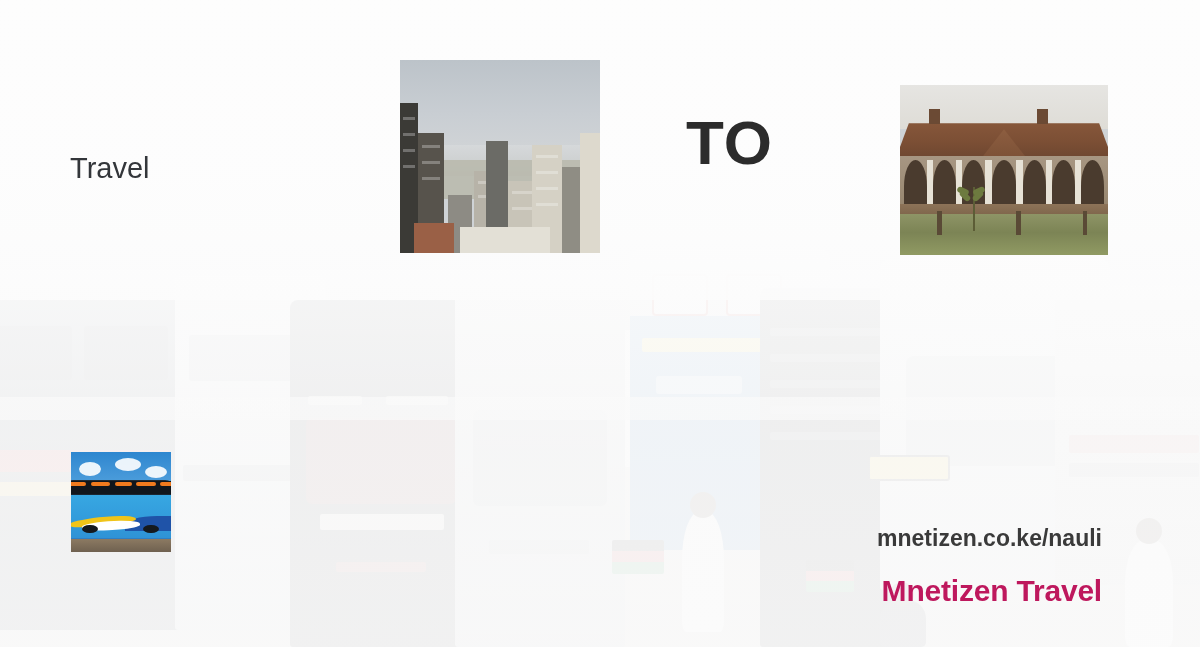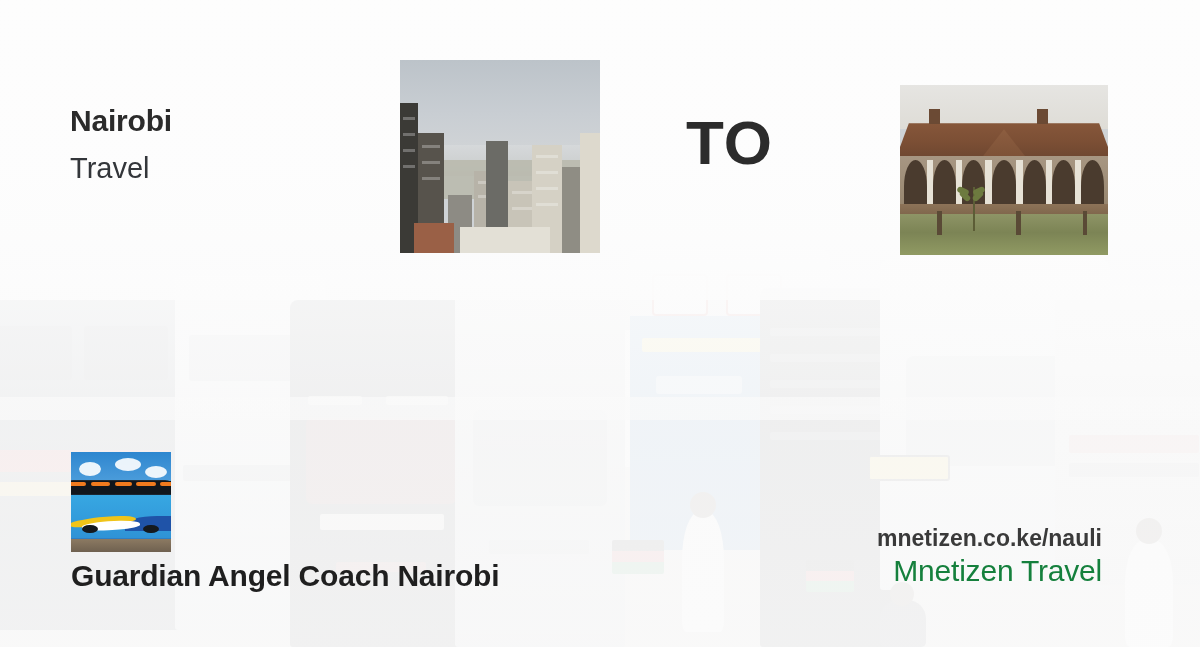--- a/index.html
+++ b/index.html
@@ -366,25 +366,25 @@
     text-align: right;
   }
   .site-url {
     font-size: 23px;
     font-weight: bold;
     color: #3a3a3a;
     line-height: 1.25;
   }
   .site-name {
     font-size: 30px;
-    font-weight: normal;
-    color: #15803d;
+    font-weight: bold;
+    color: #be185d;
     letter-spacing: -0.2px;
     line-height: 1.2;
-    margin-top: 0;
+    margin-top: 20px;
   }
 </style>
 </head>
 <body>
 
 <div id="card">
 
   <div class="bg-layer">
     <div class="bg-photo">
       <div class="sky"></div>
@@ -454,21 +454,20 @@
     </div>
 
     <div class="bg-wash"></div>
     <div class="bg-wash-bottom"></div>
     <div class="bg-wash-mid"></div>
     <div class="bg-wash-top"></div>
   </div>
 
   <div class="content">
 
-    <div class="route-origin">Nairobi</div>
     <div class="route-dest">Travel</div>
 
     <div class="photo-frame" id="origin-photo">
       <div class="sk-sky"></div>
       <div class="sk-haze"></div>
       <div class="sk-far"></div>
 
       <div class="bldg" style="left:0px; width:18px; height:150px; background:#3b3a36;">
         <i style="left:3px; top:14px; width:12px; height:3px;"></i>
         <i style="left:3px; top:30px; width:12px; height:3px;"></i>
@@ -557,21 +556,20 @@
         <div class="bus-orange" style="left:64%; width:18%;"></div>
         <div class="bus-orange" style="left:86%; width:12%;"></div>
         <div class="bus-swoosh-b"></div>
         <div class="bus-swoosh-y"></div>
         <div class="bus-swoosh-w"></div>
         <div class="bus-wheel" style="left:14%;"></div>
         <div class="bus-wheel" style="left:70%;"></div>
       </div>
     </div>
 
-    <div class="operator-name">Guardian Angel Coach Nairobi</div>
 
     <div class="site-block">
       <div class="site-url">mnetizen.co.ke/nauli</div>
       <div class="site-name">Mnetizen Travel</div>
     </div>
 
   </div>
 </div>
 
 </body></html>

